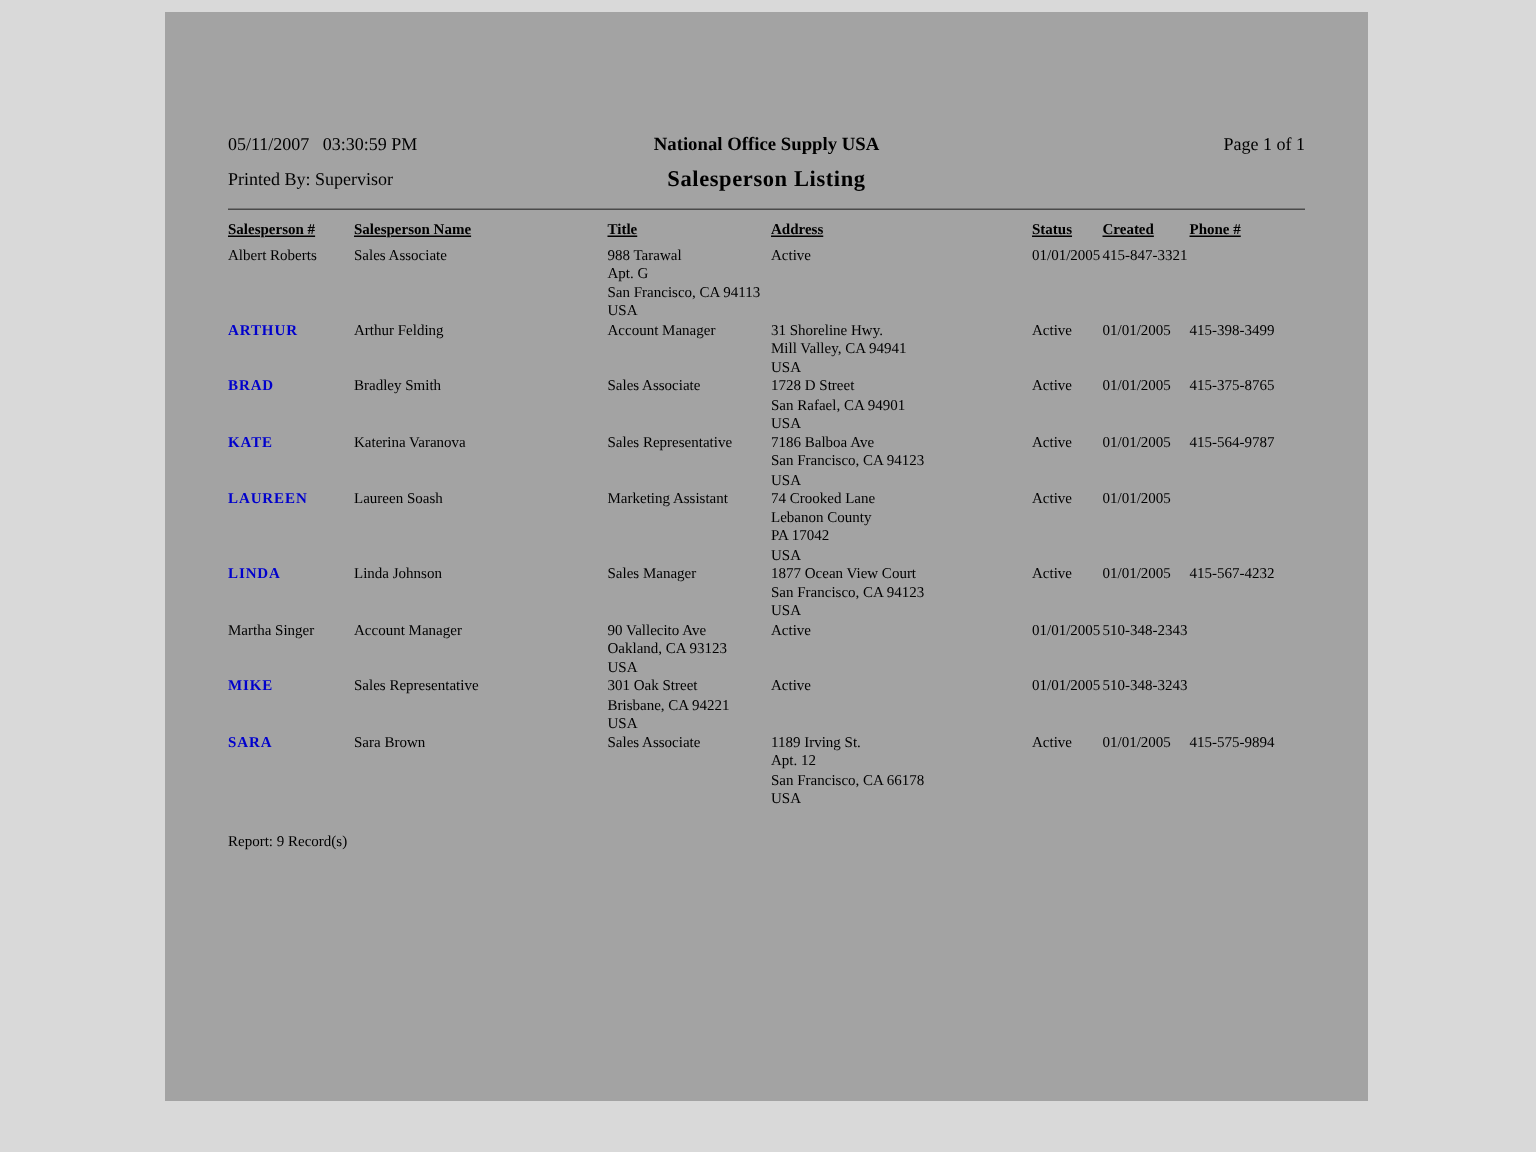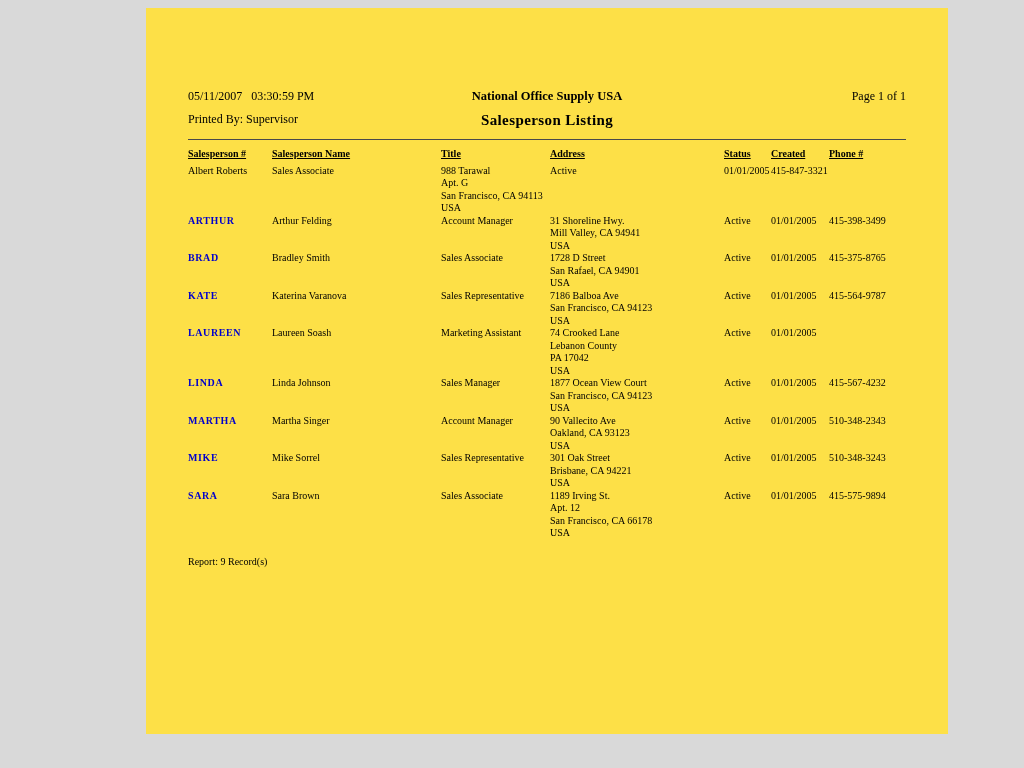--- a/index.html
+++ b/index.html
@@ -6,22 +6,21 @@
   html, body {
     width: 1024px; height: 768px;
     background: #d9d9d9;
     font-family: "Liberation Serif", "DejaVu Serif", serif;
     overflow: hidden;
   }
   .page {
     position: absolute;
     left: 110px; top: 8px;
     width: 802px; height: 726px;
-    background: #fde047;
-    margin-left: 36px;
+    background: #a3a3a3;
   }
   .hdr-left {
     position: absolute; left: 42px; top: 81px;
     font-size: 12px; color: #000;
   }
   .hdr-datetime { white-space: pre; }
   .hdr-printedby { margin-top: 8px; }
   .hdr-center {
     position: absolute; left: 0; right: 0; top: 81px;
     text-align: center;
@@ -171,36 +170,34 @@
             <div>1877 Ocean View Court</div>
             <div>San Francisco, CA 94123</div>
             <div>USA</div>
           </div>
     <div class="cell">Active</div>
     <div class="cell">01/01/2005</div>
     <div class="cell">415-567-4232</div>
   </div>
 
   <div class="grid-row record-row">
-    <div class="cell code">MARTHA</div>
     <div class="cell">Martha Singer</div>
     <div class="cell">Account Manager</div>
     <div class="cell">
             <div>90 Vallecito Ave</div>
             <div>Oakland, CA 93123</div>
             <div>USA</div>
           </div>
     <div class="cell">Active</div>
     <div class="cell">01/01/2005</div>
     <div class="cell">510-348-2343</div>
   </div>
 
   <div class="grid-row record-row">
     <div class="cell code">MIKE</div>
-    <div class="cell">Mike Sorrel</div>
     <div class="cell">Sales Representative</div>
     <div class="cell">
             <div>301 Oak Street</div>
             <div>Brisbane, CA 94221</div>
             <div>USA</div>
           </div>
     <div class="cell">Active</div>
     <div class="cell">01/01/2005</div>
     <div class="cell">510-348-3243</div>
   </div>

